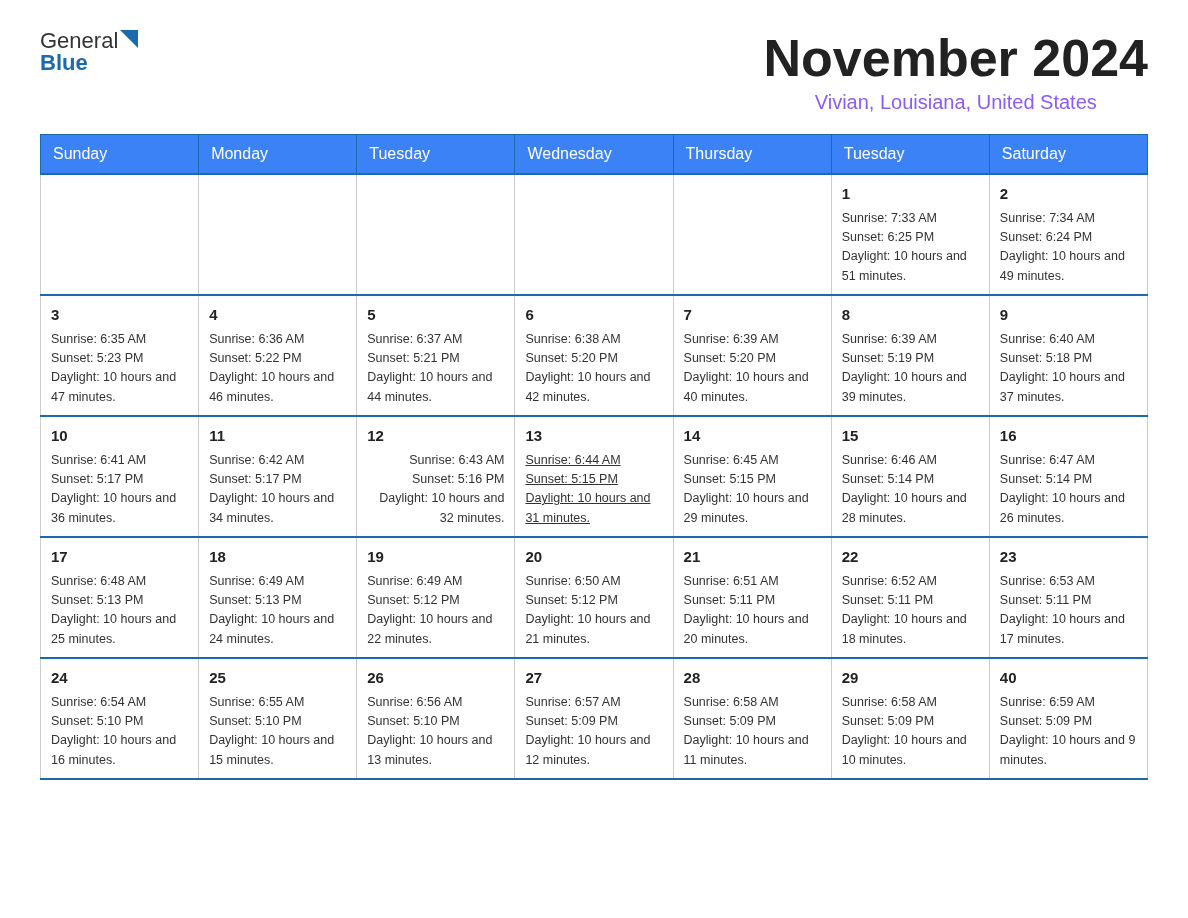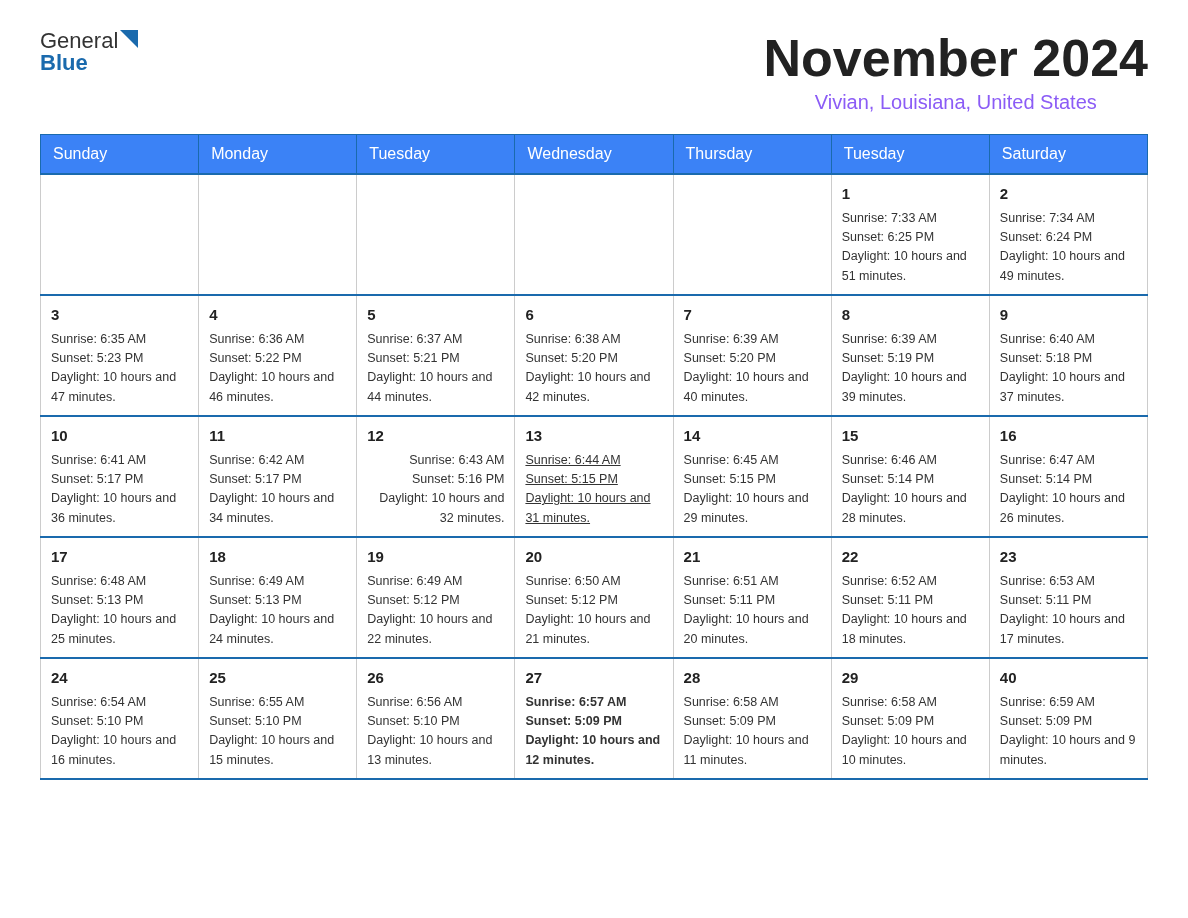--- a/index.html
+++ b/index.html
@@ -291,21 +291,21 @@
 Daylight: 10 hours and 15 minutes.</div>
         </td>
         <td>
           <div class="day-number">26</div>
           <div class="day-info" style="white-space: pre-line;">Sunrise: 6:56 AM
 Sunset: 5:10 PM
 Daylight: 10 hours and 13 minutes.</div>
         </td>
         <td>
           <div class="day-number">27</div>
-          <div class="day-info" style="white-space: pre-line; font-weight: bold;">Sunrise: 6:57 AM
+          <div class="day-info" style="white-space: pre-line;">Sunrise: 6:57 AM
 Sunset: 5:09 PM
 Daylight: 10 hours and 12 minutes.</div>
         </td>
         <td>
           <div class="day-number">28</div>
           <div class="day-info" style="white-space: pre-line;">Sunrise: 6:58 AM
 Sunset: 5:09 PM
 Daylight: 10 hours and 11 minutes.</div>
         </td>
         <td>

